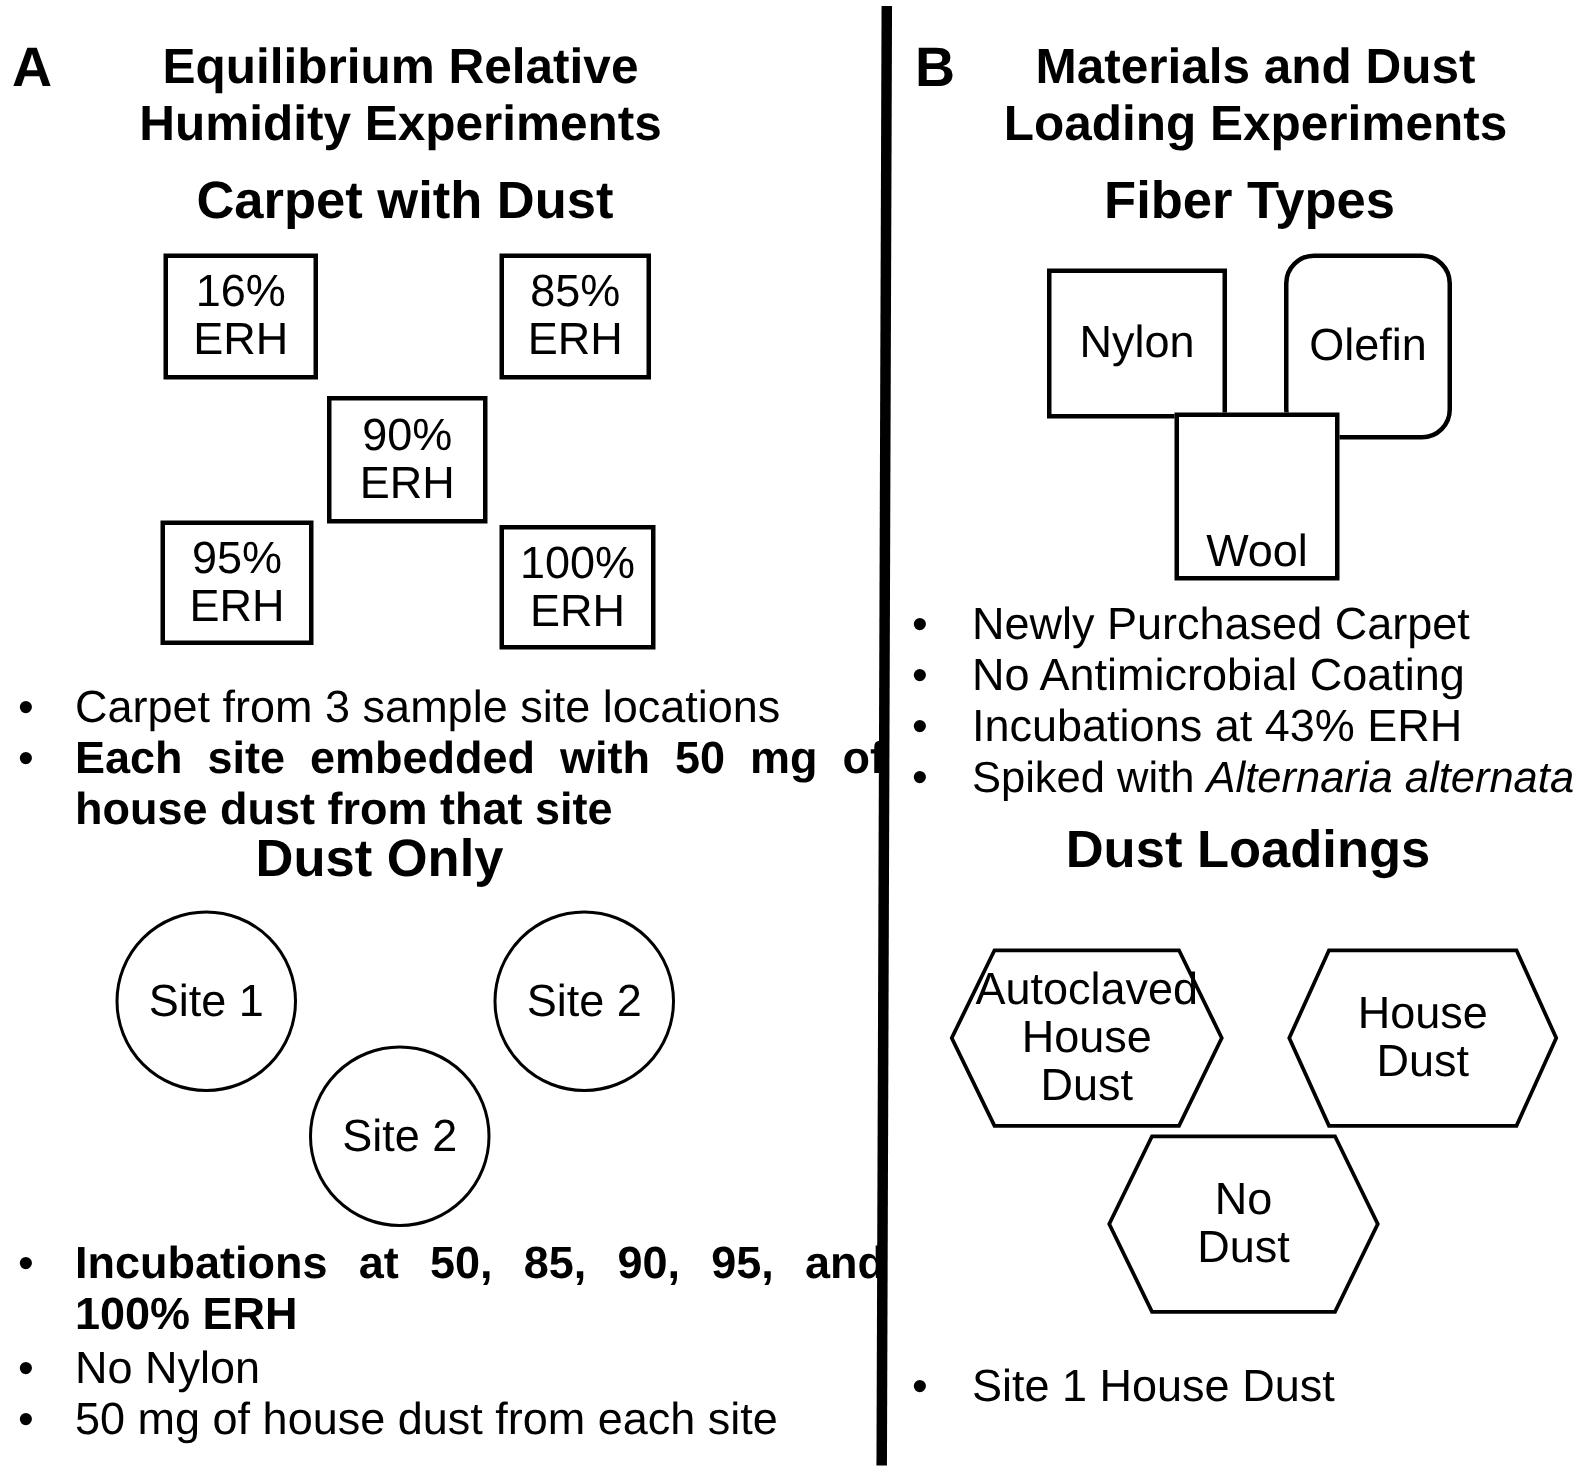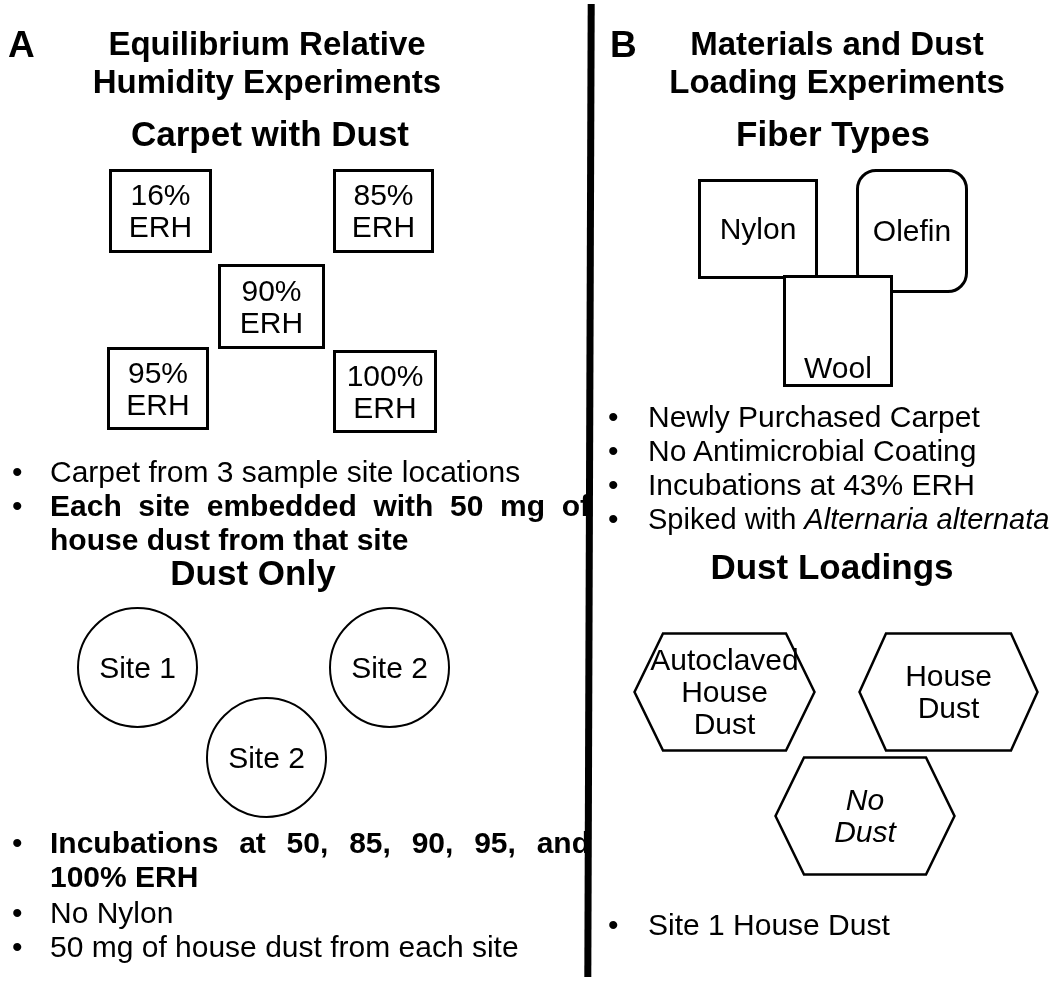--- a/index.html
+++ b/index.html
@@ -197,21 +197,21 @@
   <div class="hex" style="left:858px; top:632px; width:181px; height:120px;">
     <svg width="181" height="120" viewBox="0 0 181 120">
       <polygon points="28,1.5 153,1.5 179.5,60 153,118.5 28,118.5 1.5,60" fill="#ffffff" stroke="#000000" stroke-width="2.5"></polygon>
     </svg>
     <div class="hex-label">
       <span>House</span>
       <span>Dust</span>
     </div>
   </div>
 
-  <div class="hex" style="left:774px; top:756px; width:182px; height:120px;font-style:italic;">
+  <div class="hex" style="left:738px; top:756px; width:182px; height:120px;">
     <svg width="182" height="120" viewBox="0 0 182 120">
       <polygon points="30,1.5 152,1.5 180.5,60 152,118.5 30,118.5 1.5,60" fill="#ffffff" stroke="#000000" stroke-width="2.5"></polygon>
     </svg>
     <div class="hex-label">
       <span>No</span>
       <span>Dust</span>
     </div>
   </div>
 
   <div class="abs bullet-dot" style="left:608px; top:908px;">•</div>

